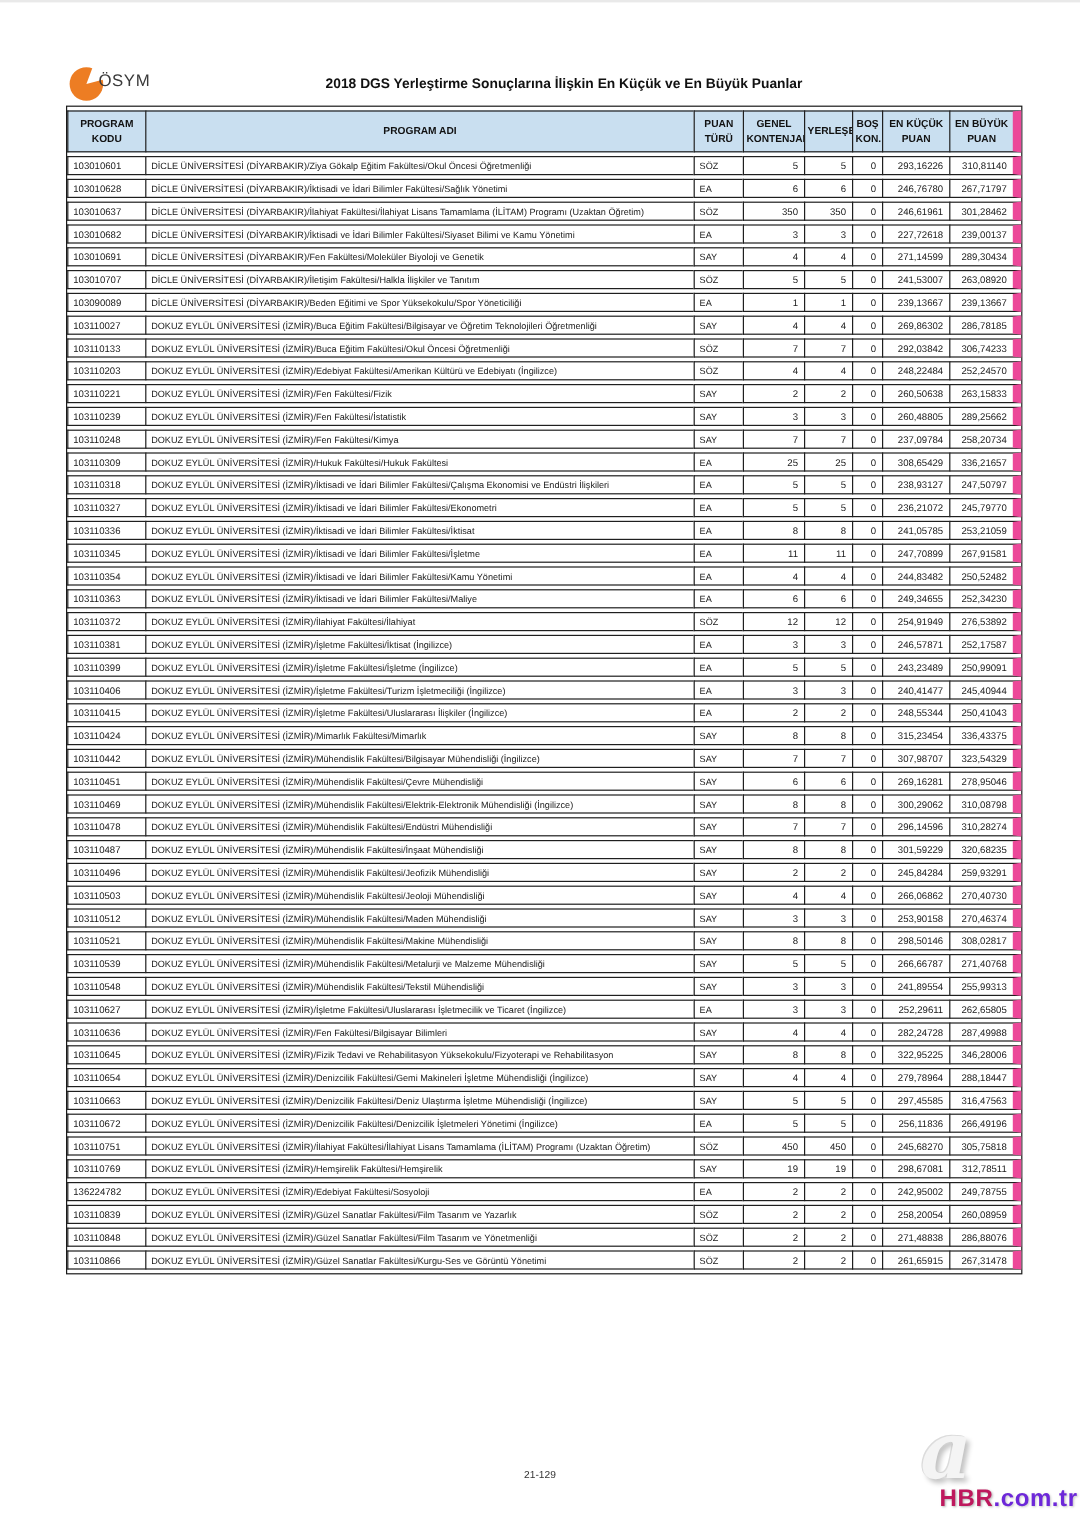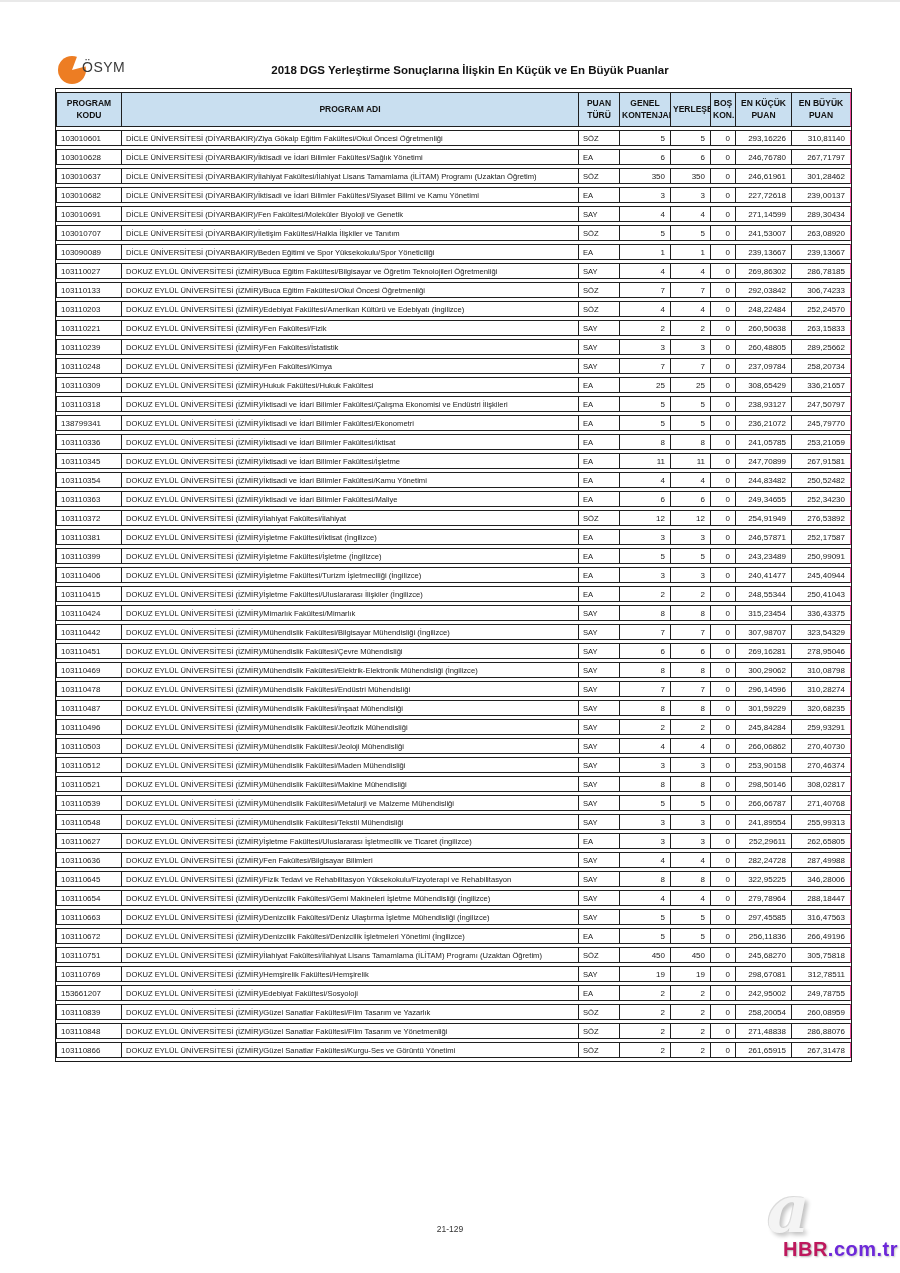--- a/index.html
+++ b/index.html
@@ -20,21 +20,21 @@
   
   table.results{
     position:absolute;left:55px;top:88px;width:795px;
     border-collapse:separate;border-spacing:0 3px;table-layout:fixed;
     border:1px solid #1a1a1a;
   }
   th,td{
     border:1px solid #1f1f1f;border-right:none;
     overflow:hidden;white-space:nowrap;box-sizing:border-box;
   }
-  th:last-child,td:last-child{border-right:1px solid #ec4899;}
+  th:last-child,td:last-child{border-right:7px solid #ec4899;}
   th{
     background:#c9dff0;height:35px;font-size:8.5px;font-weight:bold;color:#111;
     text-align:center;line-height:1.3;white-space:normal;padding:1px 2px;vertical-align:middle;
   }
   td{height:16px;font-size:8px;color:#1a1a1a;padding:0 4px;vertical-align:middle;background:#fff;}
   td.c-adi{font-size:7.6px;}
   td.c-tur{font-size:7.6px;}
   td.c-num{text-align:right;padding-right:5px;}
   
   .page-number{
@@ -238,21 +238,21 @@
       <td class="c-kodu">103110318</td>
       <td class="c-adi">DOKUZ EYLÜL ÜNİVERSİTESİ (İZMİR)/İktisadi ve İdari Bilimler Fakültesi/Çalışma Ekonomisi ve Endüstri İlişkileri</td>
       <td class="c-tur">EA</td>
       <td class="c-num">5</td>
       <td class="c-num">5</td>
       <td class="c-num">0</td>
       <td class="c-num">238,93127</td>
       <td class="c-num">247,50797</td>
     </tr>
         <tr>
-      <td class="c-kodu">138799341</td>
+      <td class="c-kodu">103110327</td>
       <td class="c-adi">DOKUZ EYLÜL ÜNİVERSİTESİ (İZMİR)/İktisadi ve İdari Bilimler Fakültesi/Ekonometri</td>
       <td class="c-tur">EA</td>
       <td class="c-num">5</td>
       <td class="c-num">5</td>
       <td class="c-num">0</td>
       <td class="c-num">236,21072</td>
       <td class="c-num">245,79770</td>
     </tr>
         <tr>
       <td class="c-kodu">103110336</td>
@@ -538,21 +538,21 @@
       <td class="c-kodu">103110769</td>
       <td class="c-adi">DOKUZ EYLÜL ÜNİVERSİTESİ (İZMİR)/Hemşirelik Fakültesi/Hemşirelik</td>
       <td class="c-tur">SAY</td>
       <td class="c-num">19</td>
       <td class="c-num">19</td>
       <td class="c-num">0</td>
       <td class="c-num">298,67081</td>
       <td class="c-num">312,78511</td>
     </tr>
         <tr>
-      <td class="c-kodu">153661207</td>
+      <td class="c-kodu">136224782</td>
       <td class="c-adi">DOKUZ EYLÜL ÜNİVERSİTESİ (İZMİR)/Edebiyat Fakültesi/Sosyoloji</td>
       <td class="c-tur">EA</td>
       <td class="c-num">2</td>
       <td class="c-num">2</td>
       <td class="c-num">0</td>
       <td class="c-num">242,95002</td>
       <td class="c-num">249,78755</td>
     </tr>
         <tr>
       <td class="c-kodu">103110839</td>

